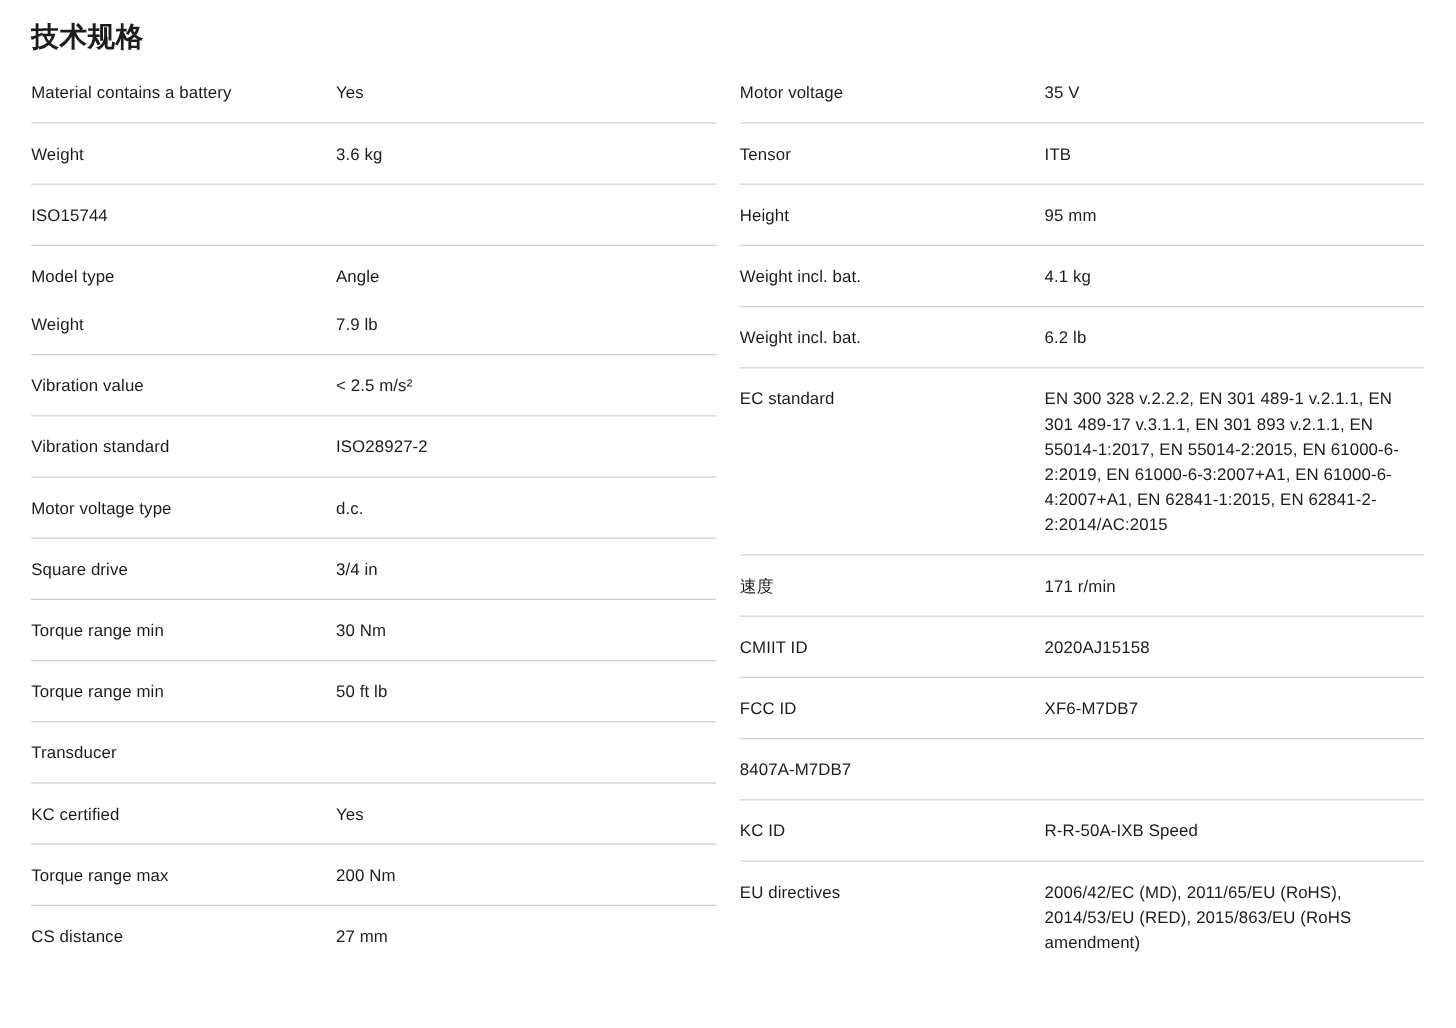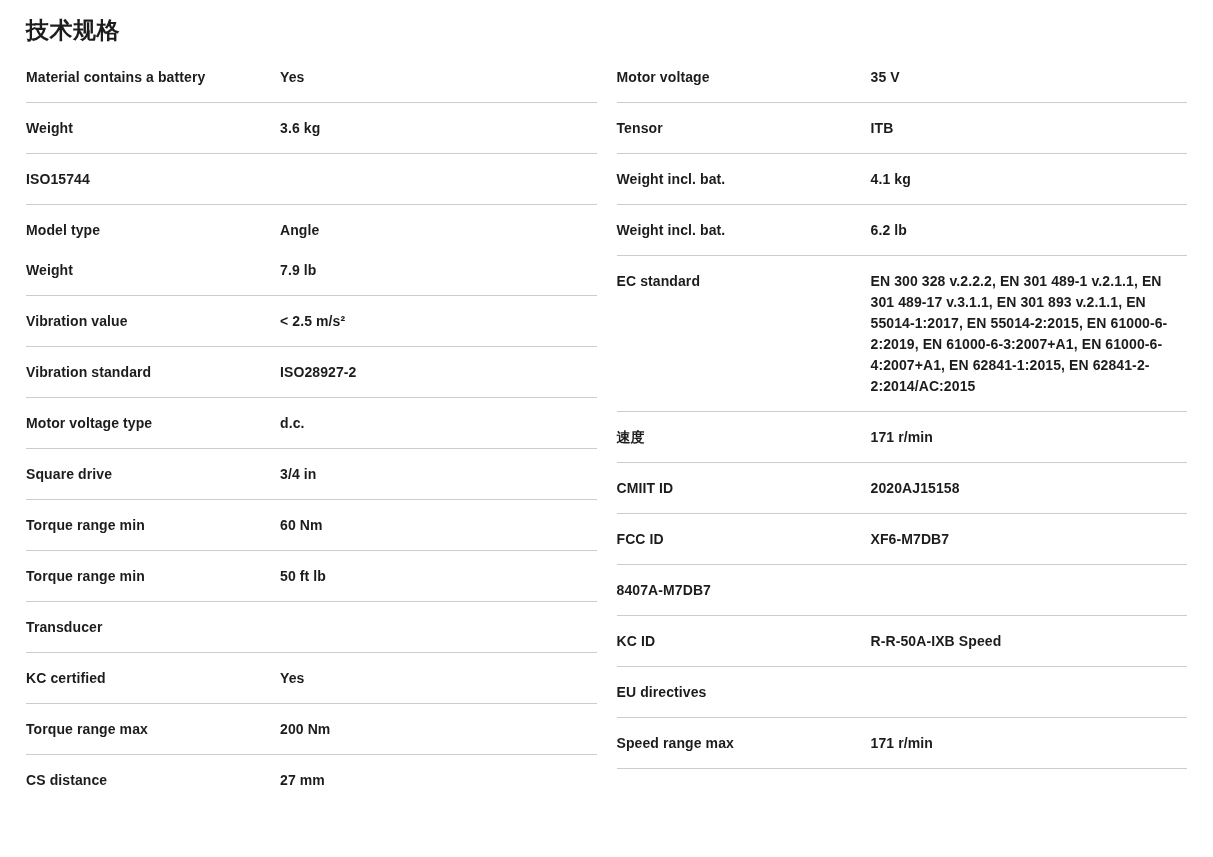--- a/index.html
+++ b/index.html
@@ -36,21 +36,20 @@
     gap: 20px;
     align-items: flex-start;
   }
   .column {
     flex: 1 1 0;
     min-width: 0;
   }
   .group {
     border-bottom: 1px solid var(--divider-color);
     padding: 15px 0 14px;
-    font-weight: bold;
   }
   .pair {
     display: flex;
     align-items: flex-start;
     font-size: 14px;
     line-height: 21px;
     letter-spacing: 0.1px;
   }
   .pair + .pair {
     margin-top: 19px;
@@ -119,21 +118,21 @@
         </div>
         <div class="group">
           <div class="pair">
             <div class="label">Square drive</div>
             <div class="value">3/4 in</div>
           </div>
         </div>
         <div class="group">
           <div class="pair">
             <div class="label">Torque range min</div>
-            <div class="value">60 Nm</div>
+            <div class="value">30 Nm</div>
           </div>
         </div>
         <div class="group">
           <div class="pair">
             <div class="label">Torque range min</div>
             <div class="value">50 ft lb</div>
           </div>
         </div>
         <div class="group">
           <div class="pair">
@@ -167,20 +166,26 @@
           </div>
         </div>
         <div class="group">
           <div class="pair">
             <div class="label">Tensor</div>
             <div class="value">ITB</div>
           </div>
         </div>
         <div class="group">
           <div class="pair">
+            <div class="label">Height</div>
+            <div class="value">95 mm</div>
+          </div>
+        </div>
+        <div class="group">
+          <div class="pair">
             <div class="label">Weight incl. bat.</div>
             <div class="value">4.1 kg</div>
           </div>
         </div>
         <div class="group">
           <div class="pair">
             <div class="label">Weight incl. bat.</div>
             <div class="value">6.2 lb</div>
           </div>
         </div>
@@ -215,20 +220,21 @@
         </div>
         <div class="group">
           <div class="pair">
             <div class="label">KC ID</div>
             <div class="value">R-R-50A-IXB Speed</div>
           </div>
         </div>
         <div class="group">
           <div class="pair">
             <div class="label">EU directives</div>
+            <div class="value">2006/42/EC (MD), 2011/65/EU (RoHS), 2014/53/EU (RED), 2015/863/EU (RoHS amendment)</div>
           </div>
         </div>
         <div class="group">
           <div class="pair">
             <div class="label">Speed range max</div>
             <div class="value">171 r/min</div>
           </div>
         </div>
       </div>
   </div>

